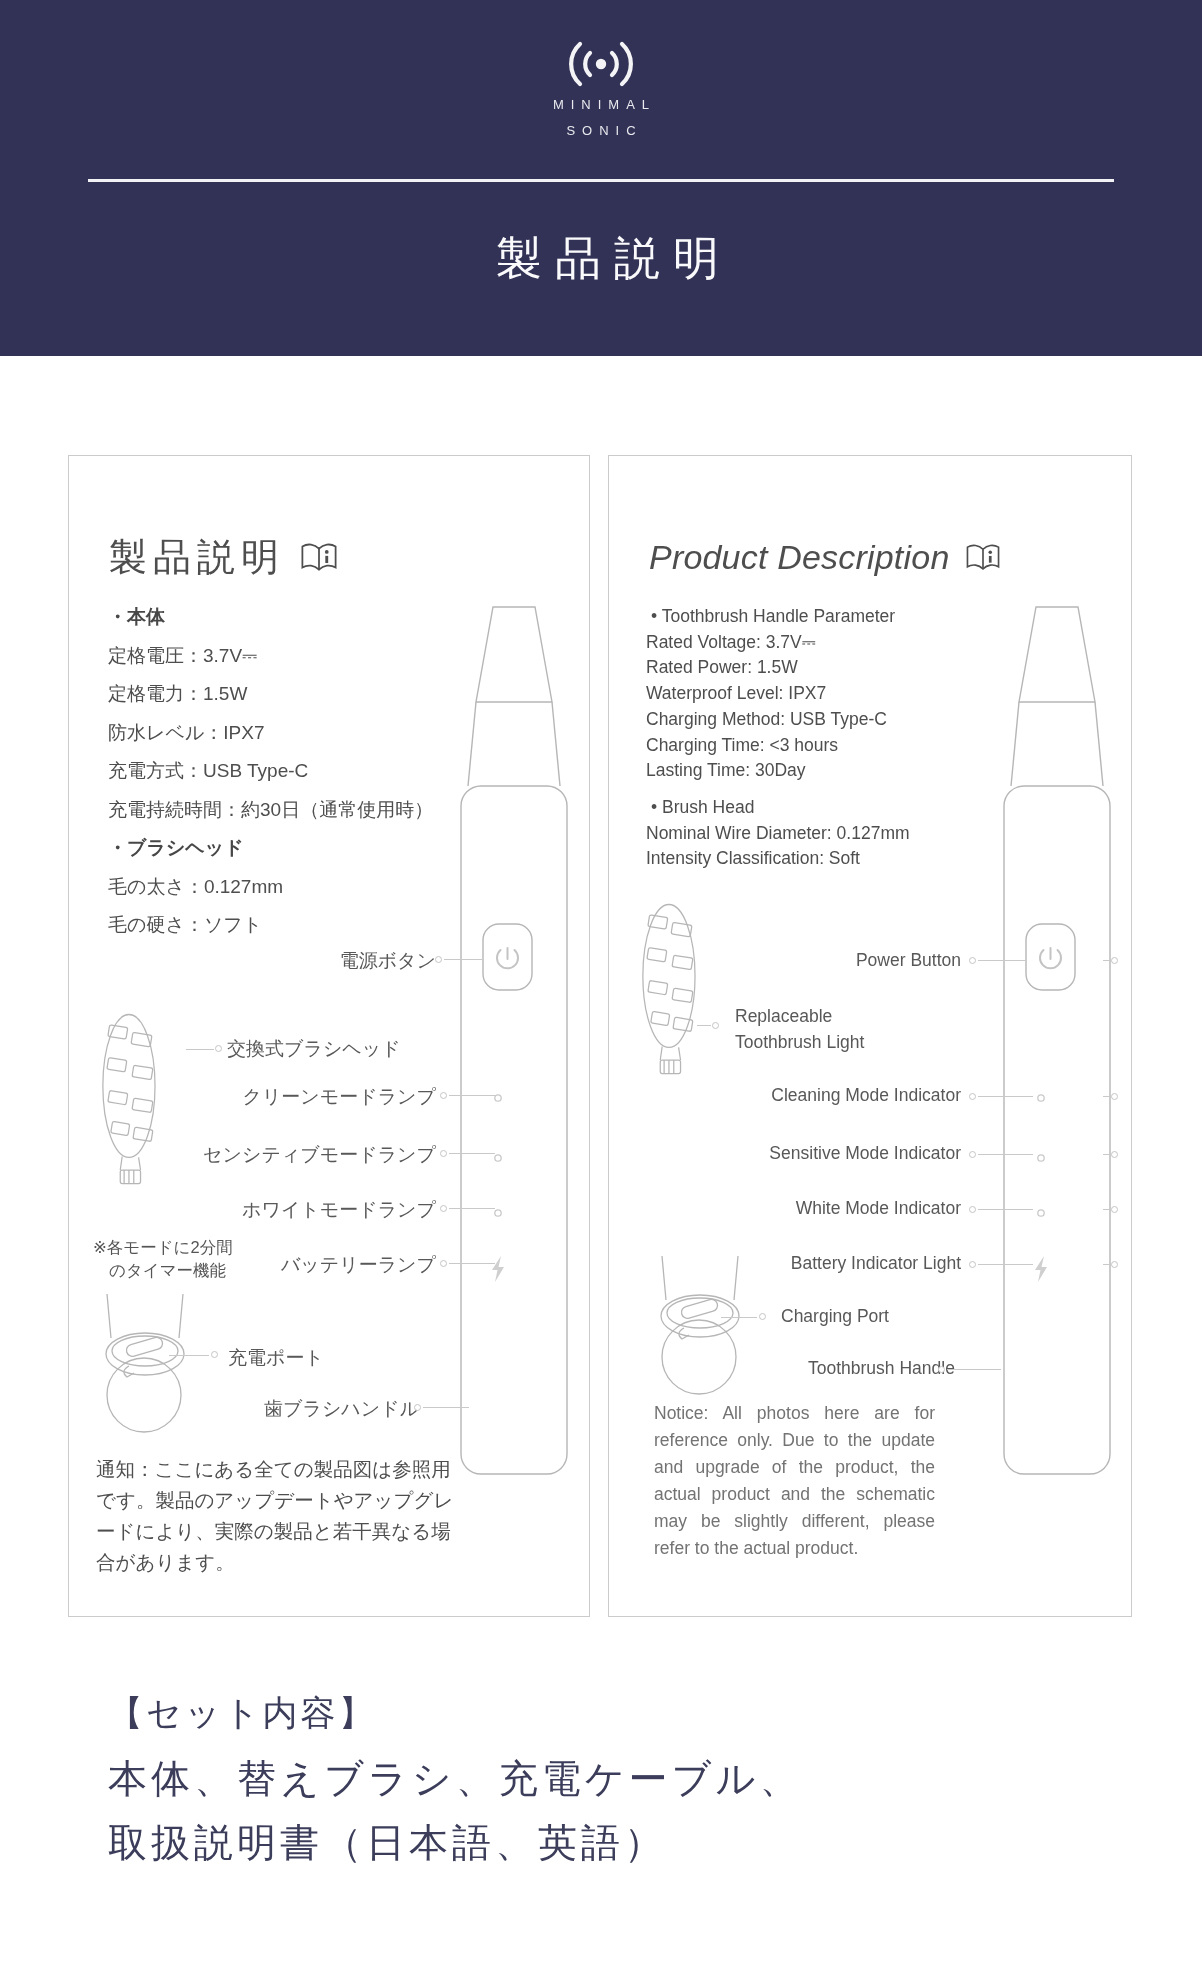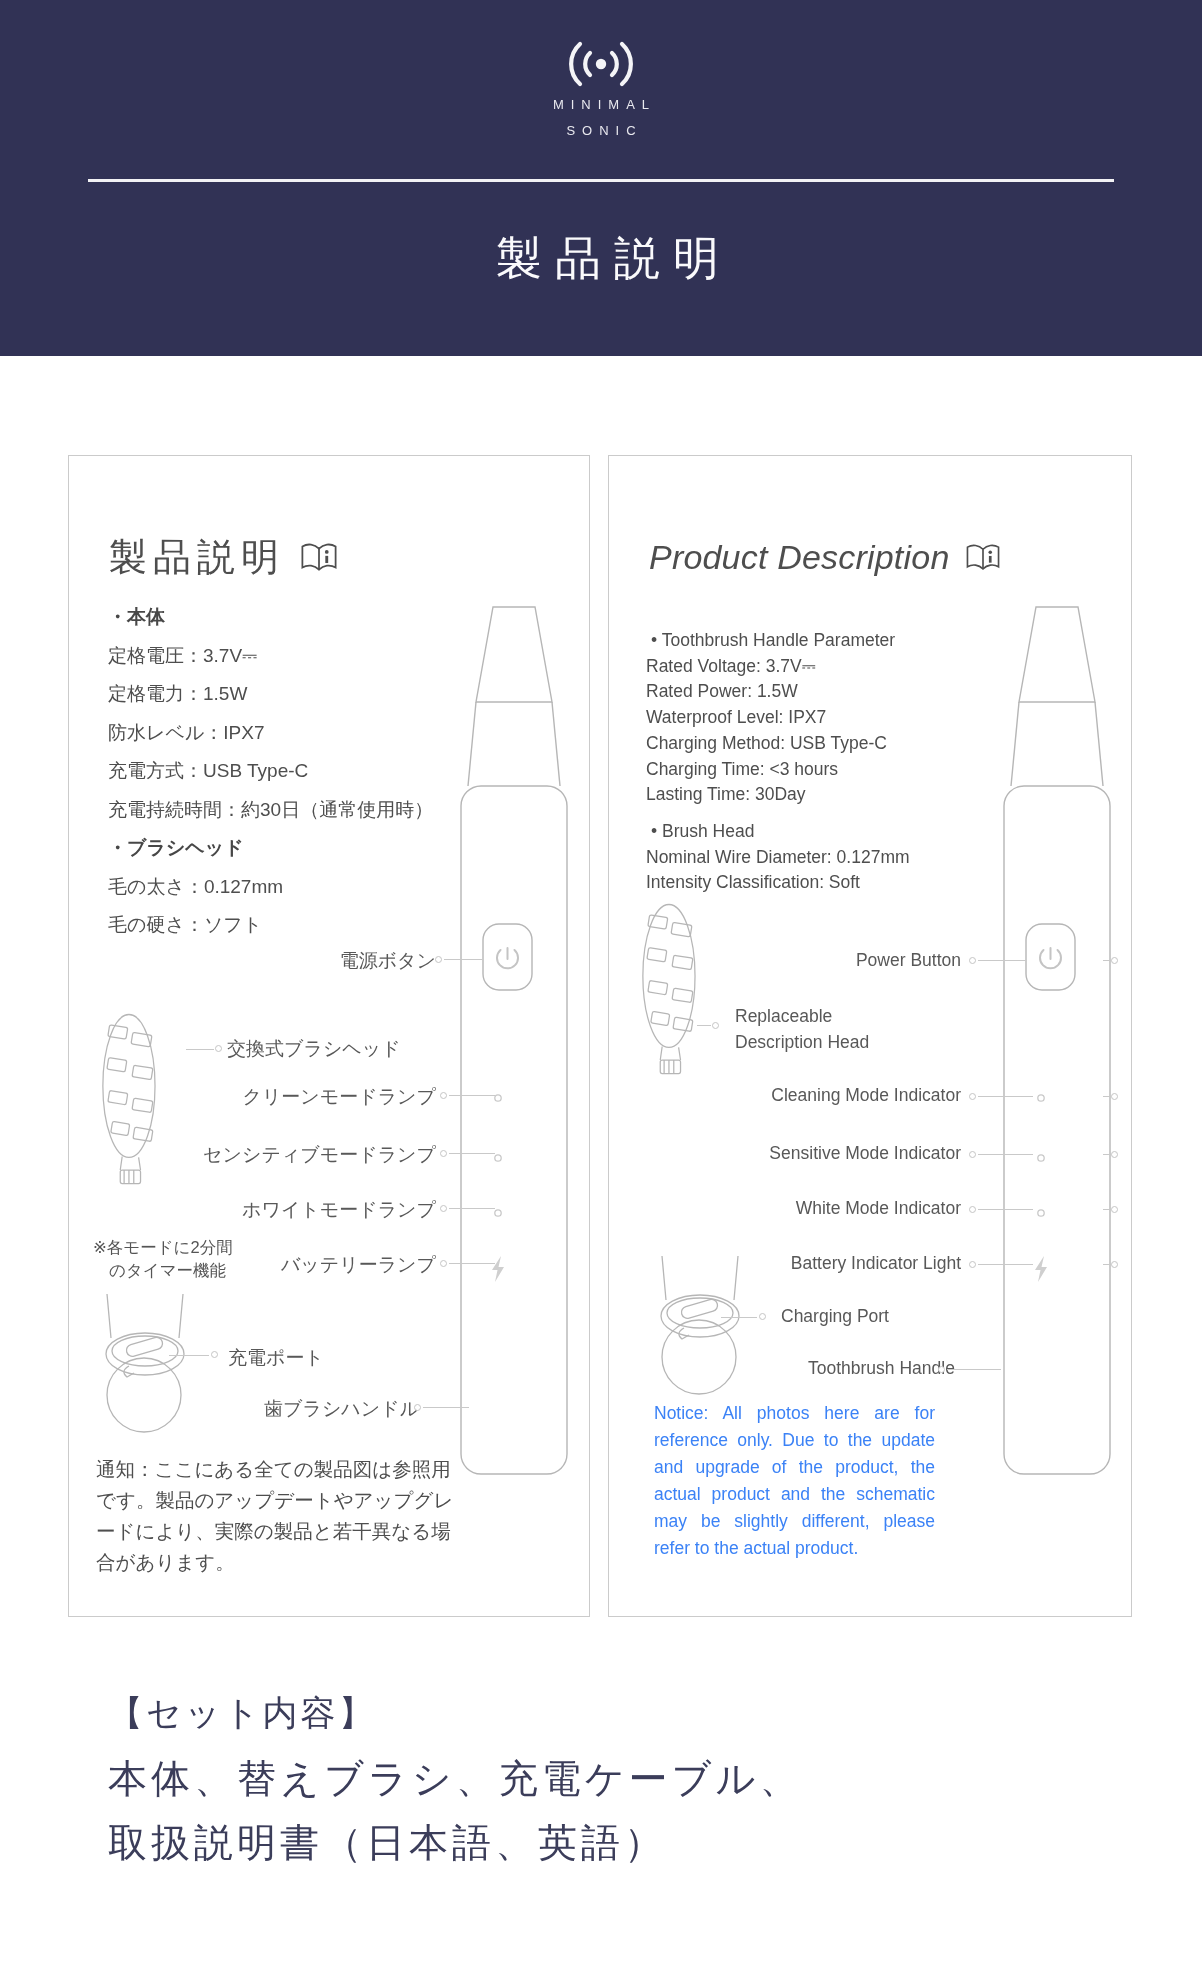--- a/index.html
+++ b/index.html
@@ -16,31 +16,31 @@
   
   .panel{position:absolute;top:455px;height:1162px;border:1px solid #cbcbcb;background:#fff;box-sizing:border-box;}
   .panel.jp{left:68px;width:522px;}
   .panel.en{left:608px;width:524px;}
   .ptitle{position:absolute;display:flex;align-items:center;gap:15px;}
   .ptitle.jp-t{left:40px;top:76px;font-size:38px;letter-spacing:6px;color:#4e4e4e;}
   .ptitle.en-t{left:40px;top:82px;font-size:34px;letter-spacing:0.2px;color:#4e4e4e;font-style:italic;}
   .specs p{margin:0;white-space:nowrap;}
   .jp-specs{position:absolute;left:39px;top:142px;font-size:19px;line-height:38.5px;color:#4e4e4e;}
   .jp-specs .b{font-weight:bold;color:#474747;}
-  .en-specs{position:absolute;left:37px;top:148px;font-size:17.5px;line-height:25.7px;color:#4e4e4e;margin-top:24px;}
+  .en-specs{position:absolute;left:37px;top:148px;font-size:17.5px;line-height:25.7px;color:#4e4e4e;}
   .en-specs .gap{margin-top:11px;}
   .lab{position:absolute;font-size:19px;color:#585858;white-space:nowrap;}
   .lab.r{text-align:right;}
   .en .lab{font-size:17.5px;}
   .note{position:absolute;left:24px;top:780px;font-size:16.5px;line-height:23px;color:#555;}
   .note .l2{padding-left:16px;}
   .notice-jp{position:absolute;left:27px;top:998px;width:358px;margin:0;
              font-size:19.5px;line-height:31px;color:#4e4e4e;}
   .notice-en{position:absolute;left:45px;top:944px;width:281px;margin:0;
-             font-size:17.5px;line-height:27px;color:#3b82f6;text-align:justify;}
+             font-size:17.5px;line-height:27px;color:#737373;text-align:justify;}
   
   .lead{position:absolute;height:0;border-top:1px solid #c9c9c9;}
   .lcirc{position:absolute;width:7px;height:7px;border:1px solid #c5c5c5;border-radius:50%;background:#fff;box-sizing:border-box;}
   
   .set-head{position:absolute;left:108px;top:1690px;font-size:35px;letter-spacing:3px;color:#3b3d5a;}
   .set-line{position:absolute;left:108px;font-size:39px;letter-spacing:4px;color:#3b3d5a;}
   svg{display:block;}
 </style>
 </head>
 <body>
@@ -254,21 +254,21 @@
         <path d="M30,72 q-9,5 -2,11 l7,-4"></path>
         <circle cx="45" cy="101" r="37"></circle>
       </g>
     </svg>
 
     <div class="lab r" style="right:170px;top:494px;">Power Button</div>
     <div class="lcirc" style="left:360px;top:501px;"></div>
     <div class="lead" style="left:369px;top:504px;width:48px;"></div>
 
     <div class="lab" style="left:126px;top:550px;">Replaceable</div>
-    <div class="lab" style="left:126px;top:576px;">Description Head</div>
+    <div class="lab" style="left:126px;top:576px;">Toothbrush Light</div>
     <div class="lead" style="left:88px;top:569px;width:14px;"></div>
     <div class="lcirc" style="left:103px;top:566px;"></div>
 
     <div class="lab r" style="right:170px;top:629px;">Cleaning Mode Indicator</div>
     <div class="lcirc" style="left:360px;top:637px;"></div>
     <div class="lead" style="left:369px;top:640px;width:55px;"></div>
 
     <div class="lab r" style="right:170px;top:687px;">Sensitive Mode Indicator</div>
     <div class="lcirc" style="left:360px;top:695px;"></div>
     <div class="lead" style="left:369px;top:698px;width:55px;"></div>

